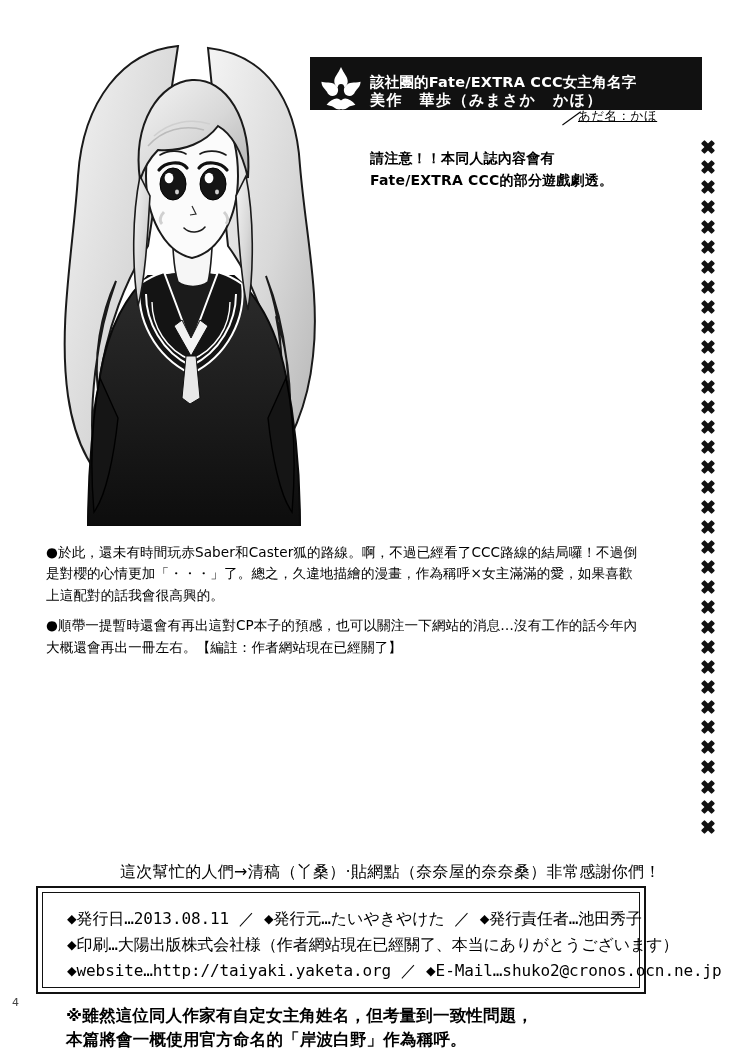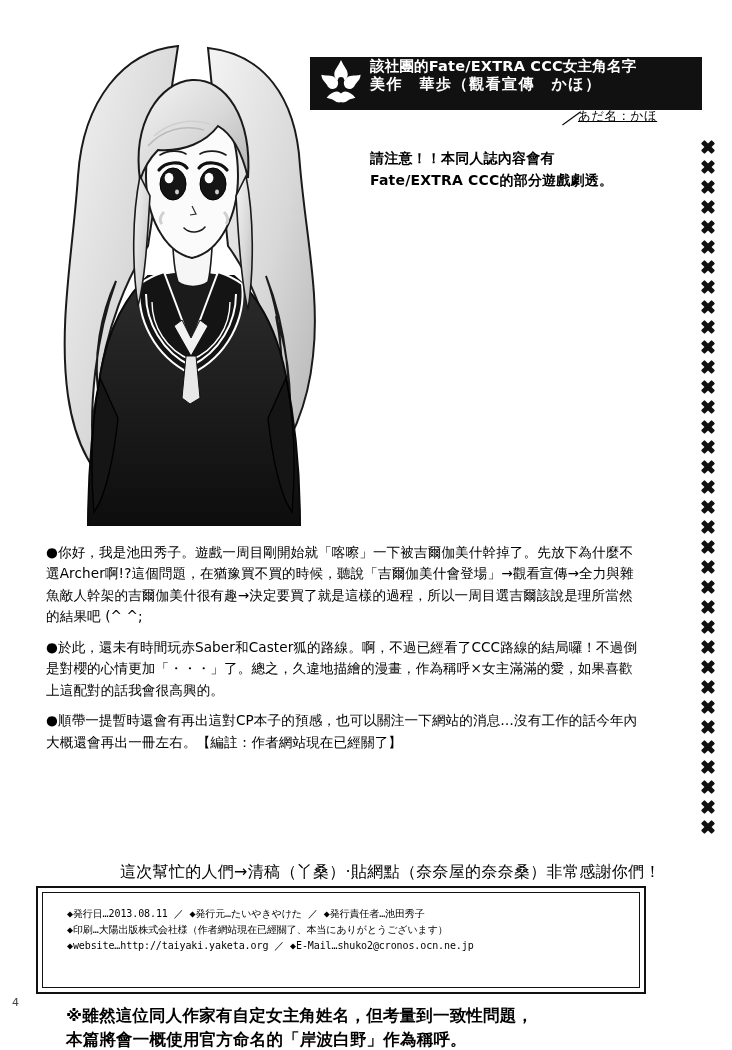--- a/index.html
+++ b/index.html
@@ -38,21 +38,21 @@
   
   .title-band {
     position: absolute;
     left: 310px;
     top: 57px;
     width: 392px;
     height: 53px;
     background: #111;
     color: #fff;
     display: flex;
-    align-items: flex-start;
+    align-items: flex-end;
     padding-left: 8px;
     box-sizing: border-box;
   }
   .sakura {
     width: 46px;
     height: 46px;
     flex: 0 0 46px;
     margin-right: 6px;
   }
   .title-text {
@@ -169,21 +169,21 @@
     box-sizing: border-box;
   }
   .colophon-inner {
     position: absolute;
     left: 4px; top: 4px;
     right: 4px; bottom: 4px;
     border: 1px solid #111;
     box-sizing: border-box;
     padding: 13px 0 0 24px;
     font-family: "DejaVu Sans Mono", monospace;
-    font-size: 10px;
+    font-size: 16px;
     line-height: 1.62;
     letter-spacing: -0.1px;
   }
   .colophon-inner .row { white-space: nowrap; }
 
   
   .bottom-note {
     position: absolute;
     left: 66px;
     top: 1004px;
@@ -288,21 +288,21 @@
         <path d="M24 3 C27 10 31 13 31 18 C31 22 28 25 24 25 C20 25 17 22 17 18 C17 13 21 10 24 3 Z"></path>
         <path d="M44 17 C37 19 32 18 29 22 C26 25 27 30 30 32 C34 34 38 32 39 28 C41 24 44 23 44 17 Z" transform="rotate(4 24 24)"></path>
         <path d="M37 44 C33 38 28 35 24 37 C20 39 18 43 20 46 C22 48 26 48 29 46 C32 44 35 45 37 44 Z" transform="rotate(-6 24 24)"></path>
         <path d="M11 44 C15 38 20 35 24 37 C28 39 30 43 28 46 C26 48 22 48 19 46 C16 44 13 45 11 44 Z" transform="rotate(6 24 24)"></path>
         <path d="M4 17 C11 19 16 18 19 22 C22 25 21 30 18 32 C14 34 10 32 9 28 C7 24 4 23 4 17 Z" transform="rotate(-4 24 24)"></path>
       </g>
       <circle cx="24" cy="24" r="3.2" fill="#111"></circle>
     </svg>
     <div class="title-text">
       <div class="title-line1">該社團的Fate/EXTRA CCC女主角名字</div>
-      <div class="title-line2">美作　華歩（觀看宣傳　かほ）</div>
+      <div class="title-line2">美作　華歩（みまさか　かほ）</div>
     </div>
   </div>
   <div class="slash-mark">／</div>
   <div class="slash-note">あだ名：かほ</div>
 
   <div class="notice" style="white-space:pre-line">請注意！！本同人誌內容會有
 Fate/EXTRA CCC的部分遊戲劇透。</div>
 
   <div class="deco-strip">
     <div class="dot"></div>
@@ -336,21 +336,20 @@
     <div class="dot"></div>
     <div class="dot"></div>
     <div class="dot"></div>
     <div class="dot"></div>
     <div class="dot"></div>
     <div class="dot"></div>
     <div class="dot"></div>
   </div>
 
   <div class="body-text">
-    <p>●你好，我是池田秀子。遊戲一周目剛開始就「喀嚓」一下被吉爾伽美什幹掉了。先放下為什麼不選Archer啊!?這個問題，在猶豫買不買的時候，聽說「吉爾伽美什會登場」→觀看宣傳→全力與雜魚敵人幹架的吉爾伽美什很有趣→決定要買了就是這樣的過程，所以一周目選吉爾該說是理所當然的結果吧 (^ ^;</p>
     <p>●於此，還未有時間玩赤Saber和Caster狐的路線。啊，不過已經看了CCC路線的結局囉！不過倒是對櫻的心情更加「・・・」了。總之，久違地描繪的漫畫，作為稱呼×女主滿滿的愛，如果喜歡上這配對的話我會很高興的。</p>
     <p class="tight">●順帶一提暫時還會有再出這對CP本子的預感，也可以關注一下網站的消息…沒有工作的話今年內大概還會再出一冊左右。【編註：作者網站現在已經關了】</p>
   </div>
 
   <div class="thanks-line">這次幫忙的人們→清稿（丫桑）‧貼網點（奈奈屋的奈奈桑）非常感謝你們！</div>
 
   <div class="colophon">
     <div class="colophon-inner">
       <div class="row">◆発行日…2013.08.11 ／ ◆発行元…たいやきやけた ／ ◆発行責任者…池田秀子</div>
       <div class="row">◆印刷…大陽出版株式会社様（作者網站現在已經關了、本当にありがとうございます）</div>

